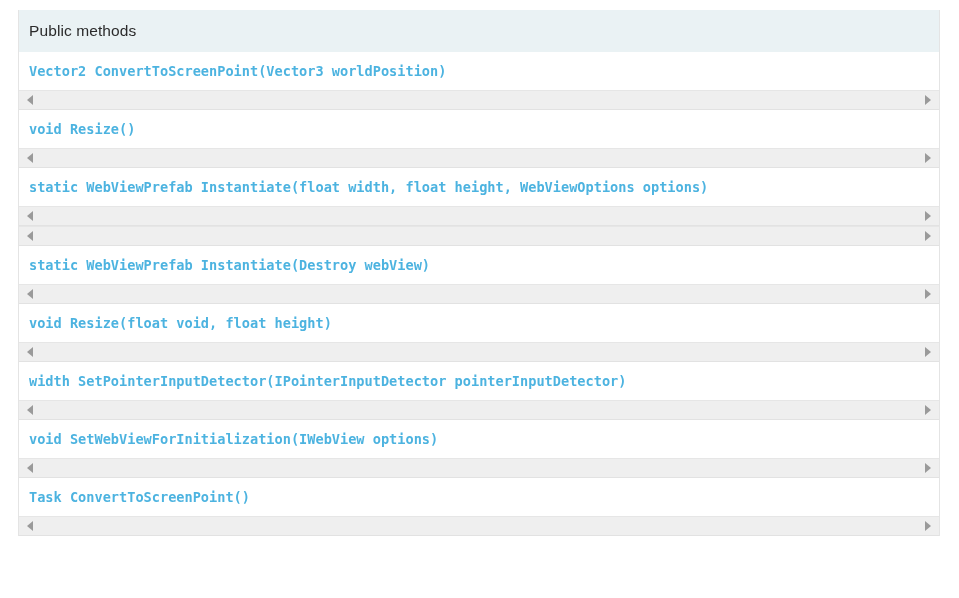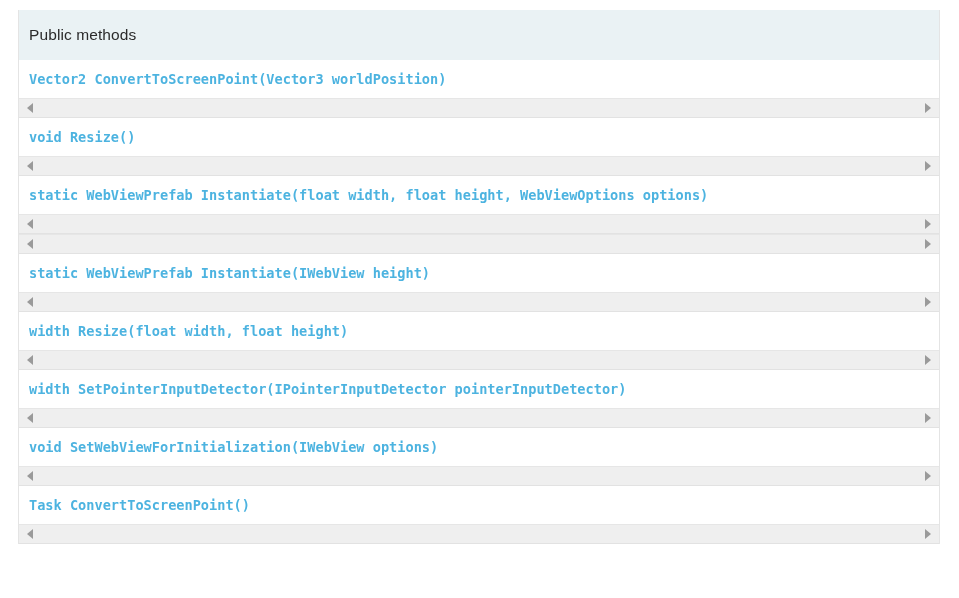--- a/index.html
+++ b/index.html
@@ -29,21 +29,21 @@
     left: 18px;
     top: 10px;
     width: 922px;
     border-left: 1px solid #e4e4e4;
     border-right: 1px solid #e4e4e4;
     box-sizing: border-box;
     background: #ffffff;
   }
 
   .methods-header {
-    height: 50px;
+    height: 42px;
     background: #eaf2f4;
     display: flex;
     align-items: center;
     padding-left: 10px;
     box-sizing: border-box;
   }
 
   .methods-header-title {
     font-family: "Liberation Sans", sans-serif;
     font-size: 15.5px;
@@ -148,31 +148,31 @@
 
   <div class="method-row">
     <div class="hscrollbar">
       <span class="hscroll-arrow left"></span>
       <span class="hscroll-arrow right"></span>
     </div>
   </div>
 
   <div class="method-row">
     <div class="method-signature-cell">
-      <code class="method-signature">static WebViewPrefab Instantiate(IWebView height)</code>
-    </div>
-    <div class="hscrollbar">
-      <span class="hscroll-arrow left"></span>
-      <span class="hscroll-arrow right"></span>
-    </div>
-  </div>
-
-  <div class="method-row">
-    <div class="method-signature-cell">
-      <code class="method-signature">width Resize(float width, float height)</code>
+      <code class="method-signature">static WebViewPrefab Instantiate(Destroy webView)</code>
+    </div>
+    <div class="hscrollbar">
+      <span class="hscroll-arrow left"></span>
+      <span class="hscroll-arrow right"></span>
+    </div>
+  </div>
+
+  <div class="method-row">
+    <div class="method-signature-cell">
+      <code class="method-signature">void Resize(float void, float height)</code>
     </div>
     <div class="hscrollbar">
       <span class="hscroll-arrow left"></span>
       <span class="hscroll-arrow right"></span>
     </div>
   </div>
 
   <div class="method-row">
     <div class="method-signature-cell">
       <code class="method-signature">width SetPointerInputDetector(IPointerInputDetector pointerInputDetector)</code>

